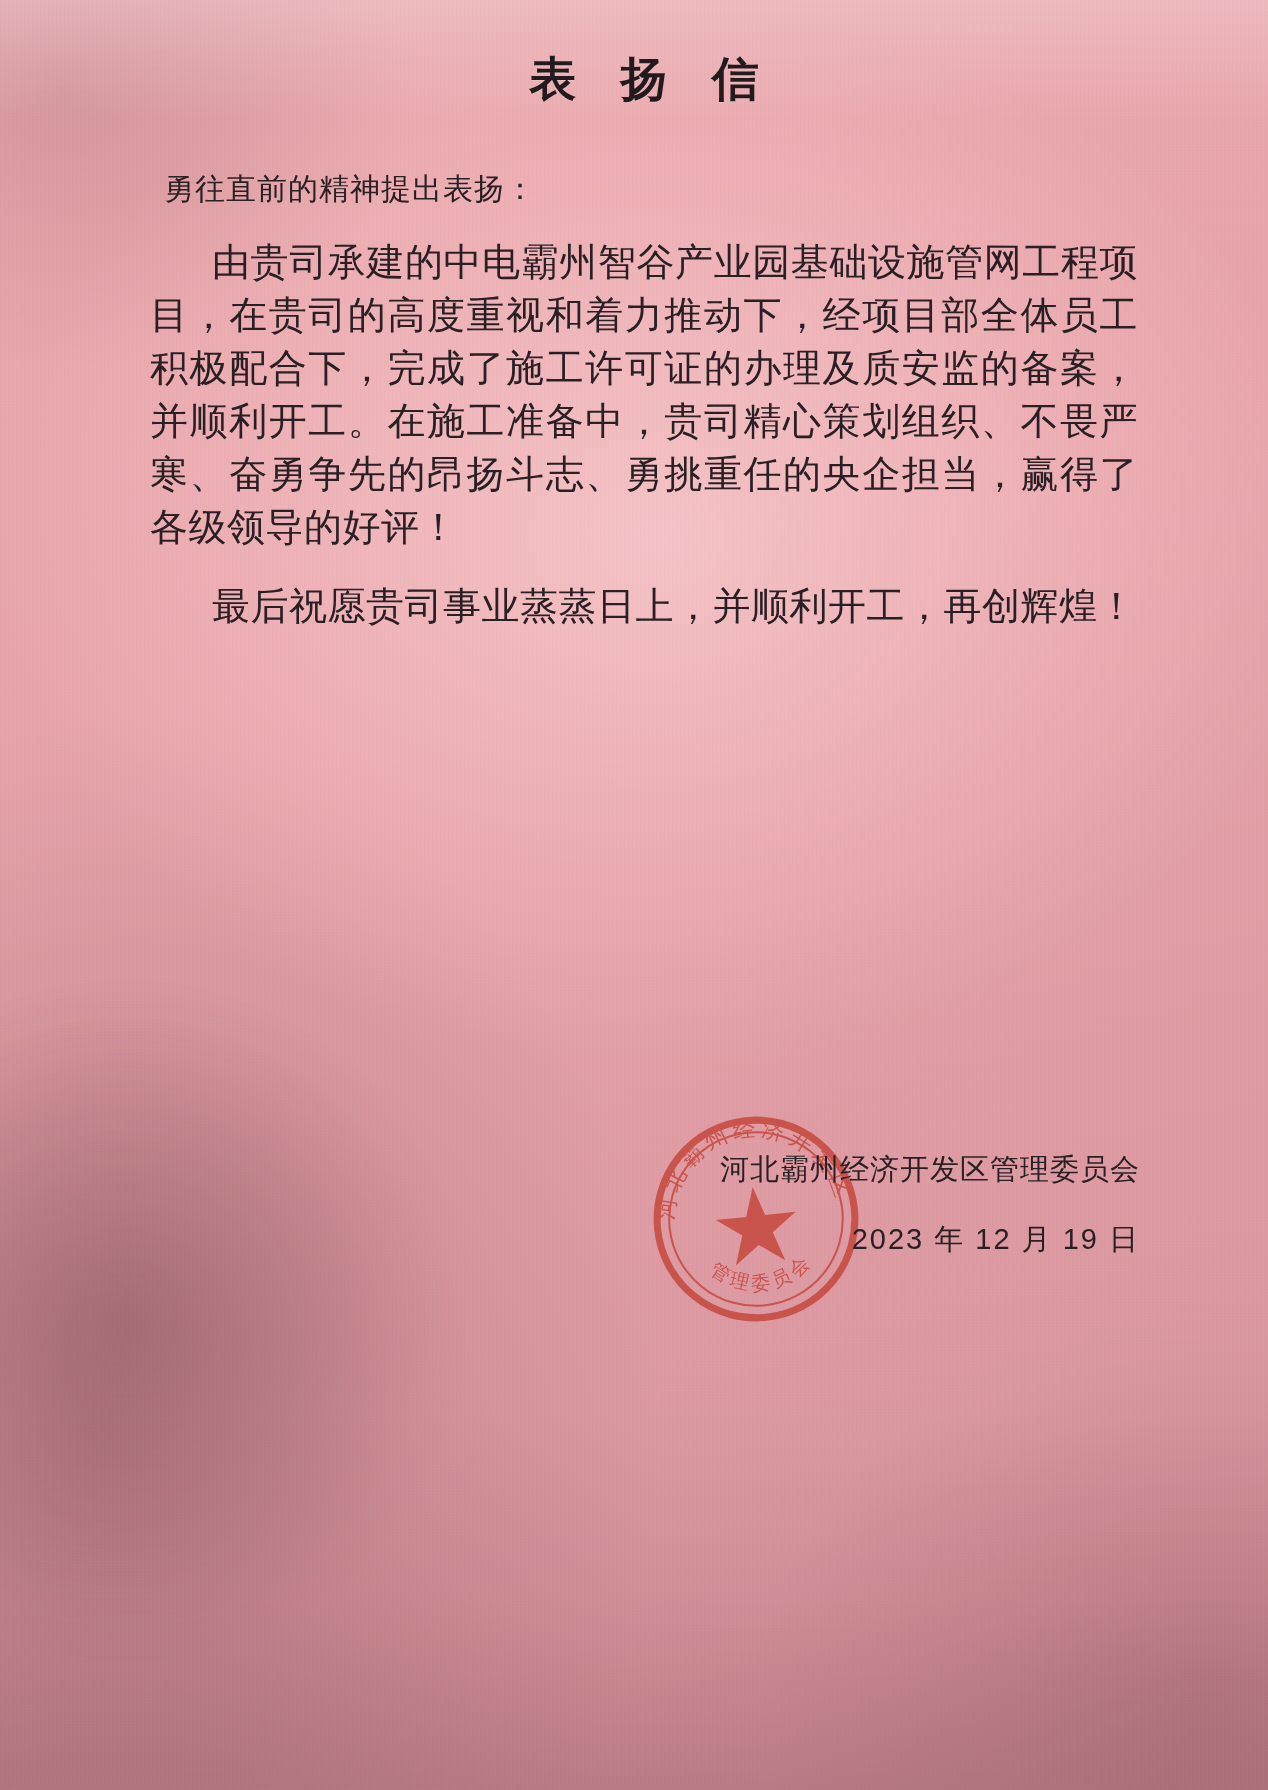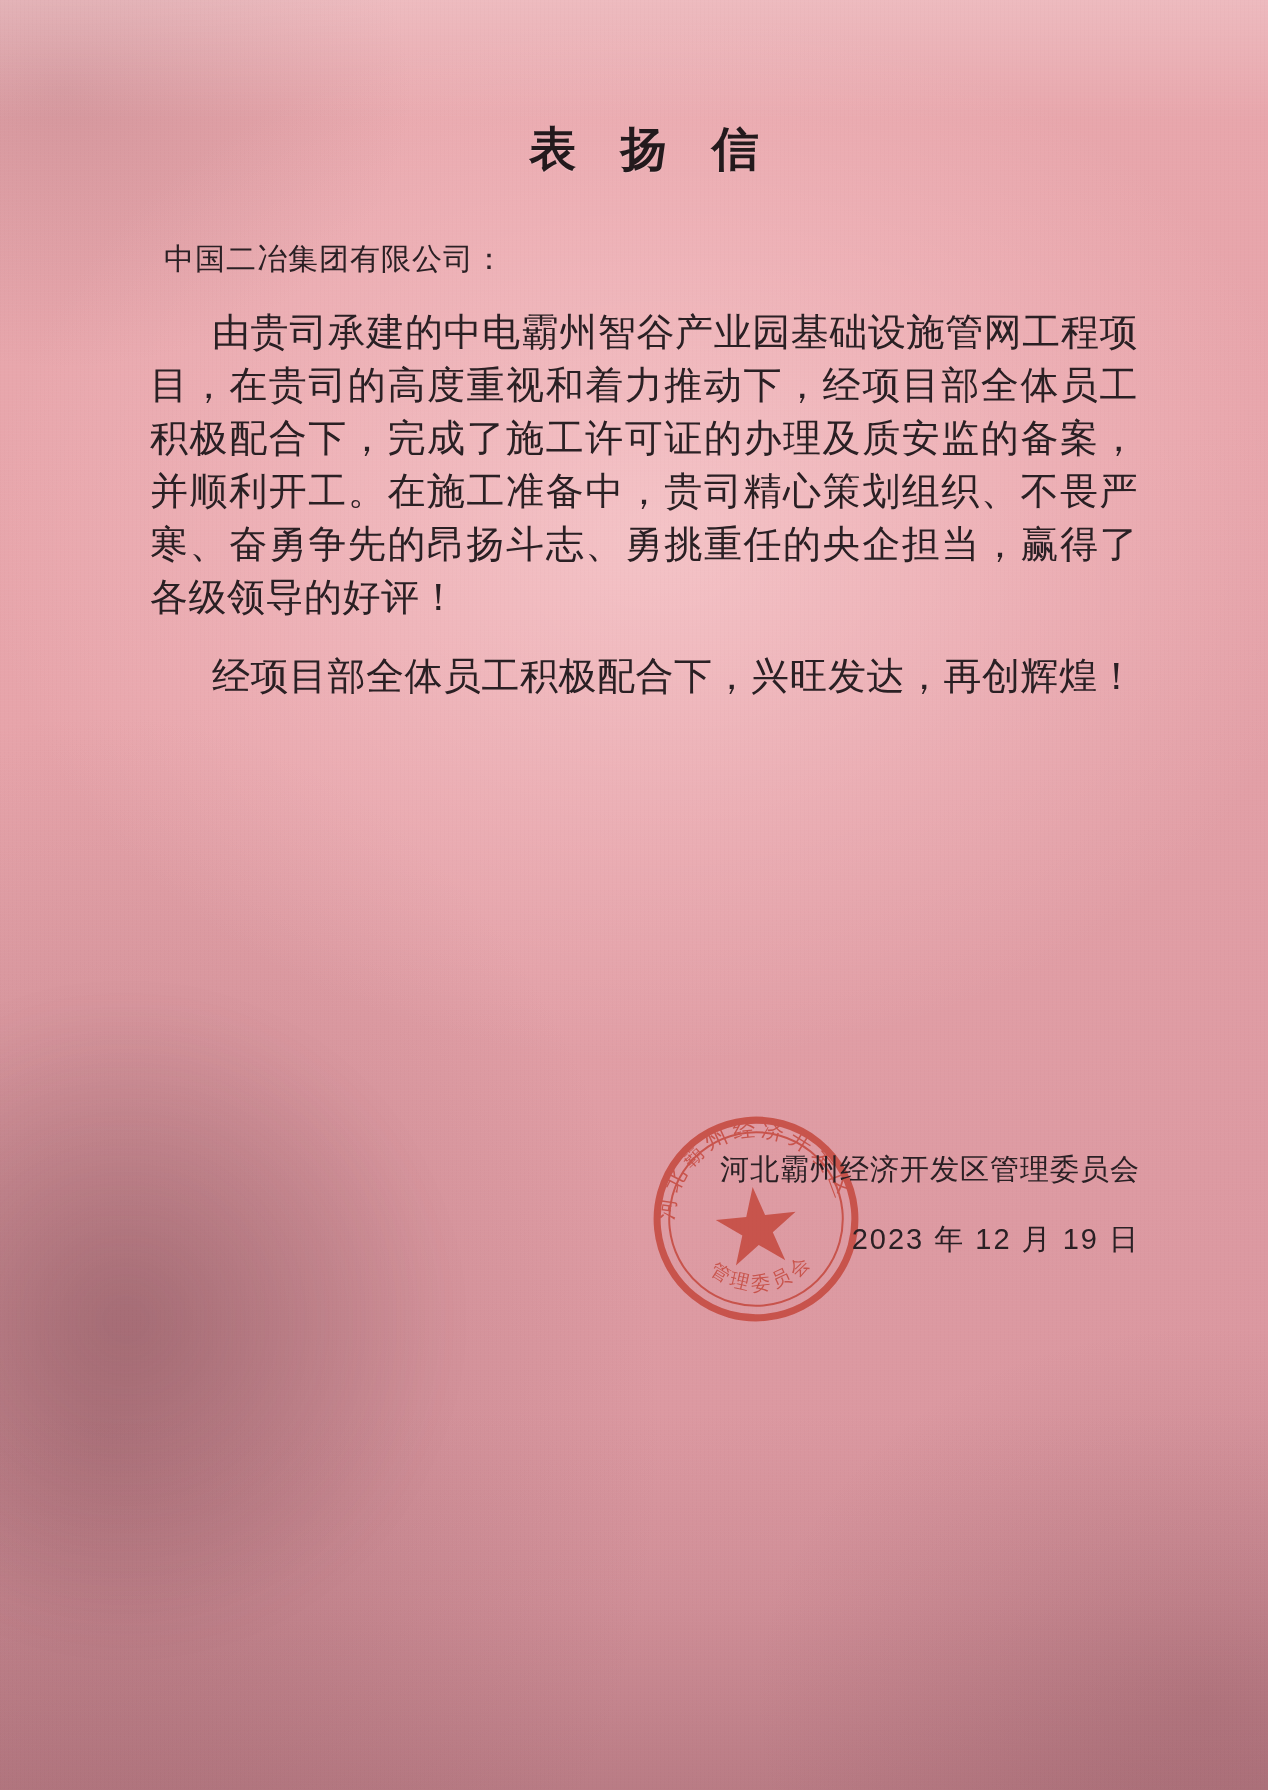--- a/index.html
+++ b/index.html
@@ -69,21 +69,21 @@
   
   #content {
     position: relative;
     z-index: 3;
     padding: 0 130px 0 150px;
     box-sizing: border-box;
   }
 
   .doc-title {
     margin: 0;
-    padding-top: 118px;
+    padding-top: 48px;
     text-align: center;
     font-family: "DejaVu Serif", "Liberation Serif", serif;
     font-weight: bold;
     font-size: 47px;
     letter-spacing: 14px;
     color: #231a1d;
     text-indent: 14px;
     text-shadow: 0 1px 1px rgba(255,255,255,0.18);
   }
 
@@ -151,24 +151,24 @@
 
   <div id="top-sheen"></div>
   <div id="grain"></div>
   <div id="shadow-left"></div>
   <div id="shadow-bottom"></div>
 
   <div id="content">
 
     <h1 class="doc-title">表 扬 信</h1>
 
-    <div class="salutation">中国二冶集团有限公司：</div>
+    <div class="salutation">勇往直前的精神提出表扬：</div>
 
     <p class="body-para">由贵司承建的中电霸州智谷产业园基础设施管网工程项目，在贵司的高度重视和着力推动下，经项目部全体员工积极配合下，完成了施工许可证的办理及质安监的备案，并顺利开工。在施工准备中，贵司精心策划组织、不畏严寒、奋勇争先的昂扬斗志、勇挑重任的央企担当，赢得了各级领导的好评！</p>
-    <p class="body-para">经项目部全体员工积极配合下，兴旺发达，再创辉煌！</p>
+    <p class="body-para">最后祝愿贵司事业蒸蒸日上，并顺利开工，再创辉煌！</p>
 
   </div>
 
   <div id="seal">
     <svg viewBox="0 0 220 220" xmlns="http://www.w3.org/2000/svg">
       <defs>
         <path id="sealArcTop" d="M 28,110 A 82,82 0 0 1 192,110"></path>
         <path id="sealArcBottom" d="M 40,110 A 70,70 0 0 0 180,110"></path>
       </defs>
       <circle cx="110" cy="110" r="98" fill="none" stroke="#c0392b" stroke-width="7"></circle>

